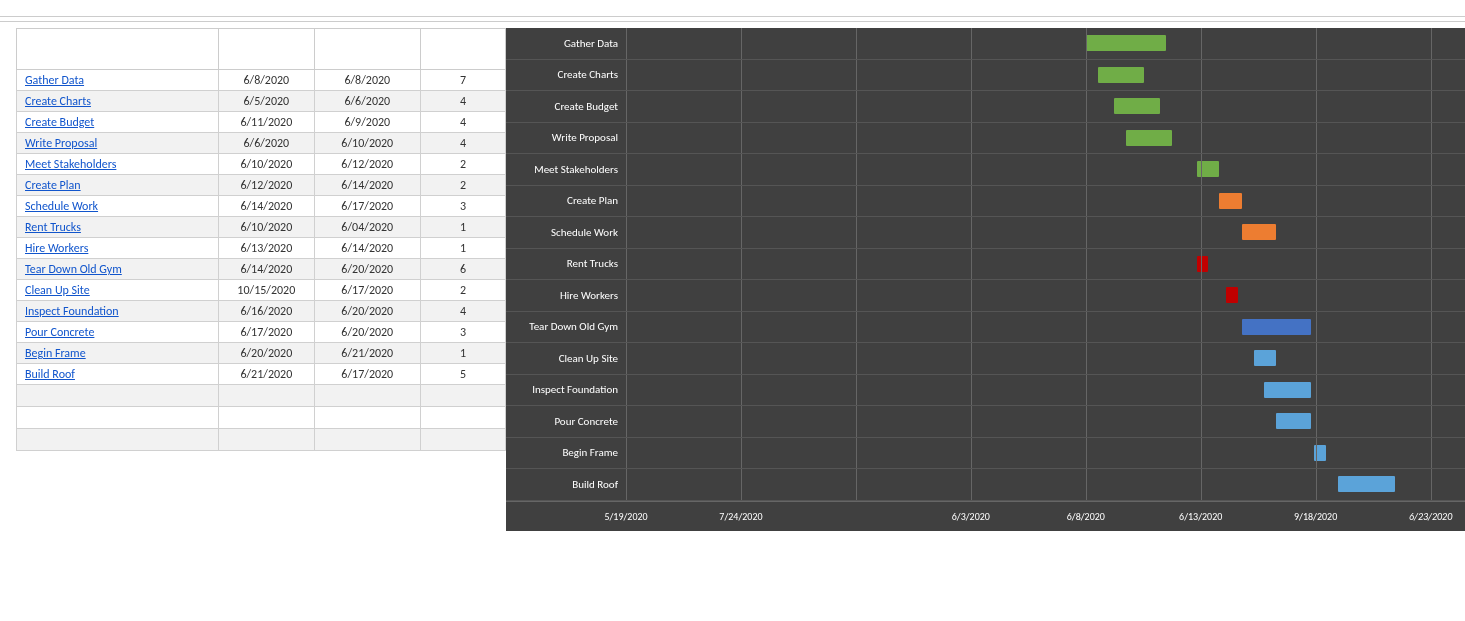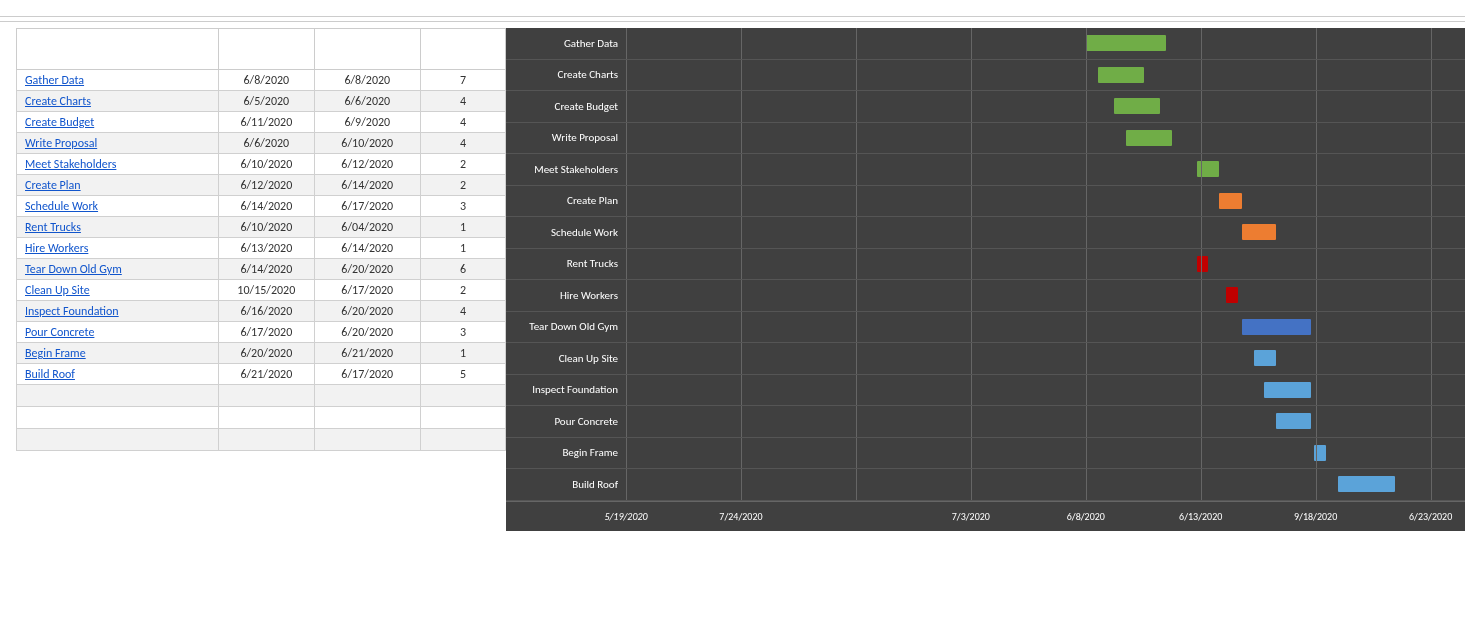--- a/index.html
+++ b/index.html
@@ -412,26 +412,26 @@
                 <div class="vgrid" style="left: 54.8%;"></div>
                 <div class="vgrid" style="left: 68.5%;"></div>
                 <div class="vgrid" style="left: 82.2%;"></div>
                 <div class="vgrid" style="left: 95.9%;"></div>
               </div>
             </div>
           </div>
         <div class="chart-xaxis">
           <div class="chart-xaxis-label-area"></div>
           <div class="chart-xaxis-dates" id="chart-xaxis-dates" style="position:relative; flex:1; height:30px;">
-          <span class="xaxis-date" style="left: 0%; top: 50%; transform: translate(-50%, -50%); font-style: italic;">5/19/2020</span>
+          <span class="xaxis-date" style="left: 0%; top: 50%; transform: translate(-50%, -50%);">5/19/2020</span>
               <span class="xaxis-date" style="left: 13.7%; top: 50%; transform: translate(-50%, -50%);">7/24/2020</span>
               <span class="xaxis-date" style="left: 27.4%; top: 50%; transform: translate(-50%, -50%); margin-top: 27px;">5/29/2020</span>
-              <span class="xaxis-date" style="left: 41.1%; top: 50%; transform: translate(-50%, -50%);">7/3/2020</span>
+              <span class="xaxis-date" style="left: 41.1%; top: 50%; transform: translate(-50%, -50%);">6/3/2020</span>
               <span class="xaxis-date" style="left: 54.8%; top: 50%; transform: translate(-50%, -50%);">6/8/2020</span>
               <span class="xaxis-date" style="left: 68.5%; top: 50%; transform: translate(-50%, -50%);">6/13/2020</span>
               <span class="xaxis-date" style="left: 82.2%; top: 50%; transform: translate(-50%, -50%);">9/18/2020</span>
-              <span class="xaxis-date" style="left: 95.9%; top: 50%; transform: translate(-50%, -50%);">6/23/2020</span>
+              <span class="xaxis-date" style="left: 95.9%; top: 50%; transform: translate(-50%, -50%); font-style: italic;">6/23/2020</span>
             </div>
         </div>
       </div>
     </div>
   </div>
 </div>
 
 </body></html>

